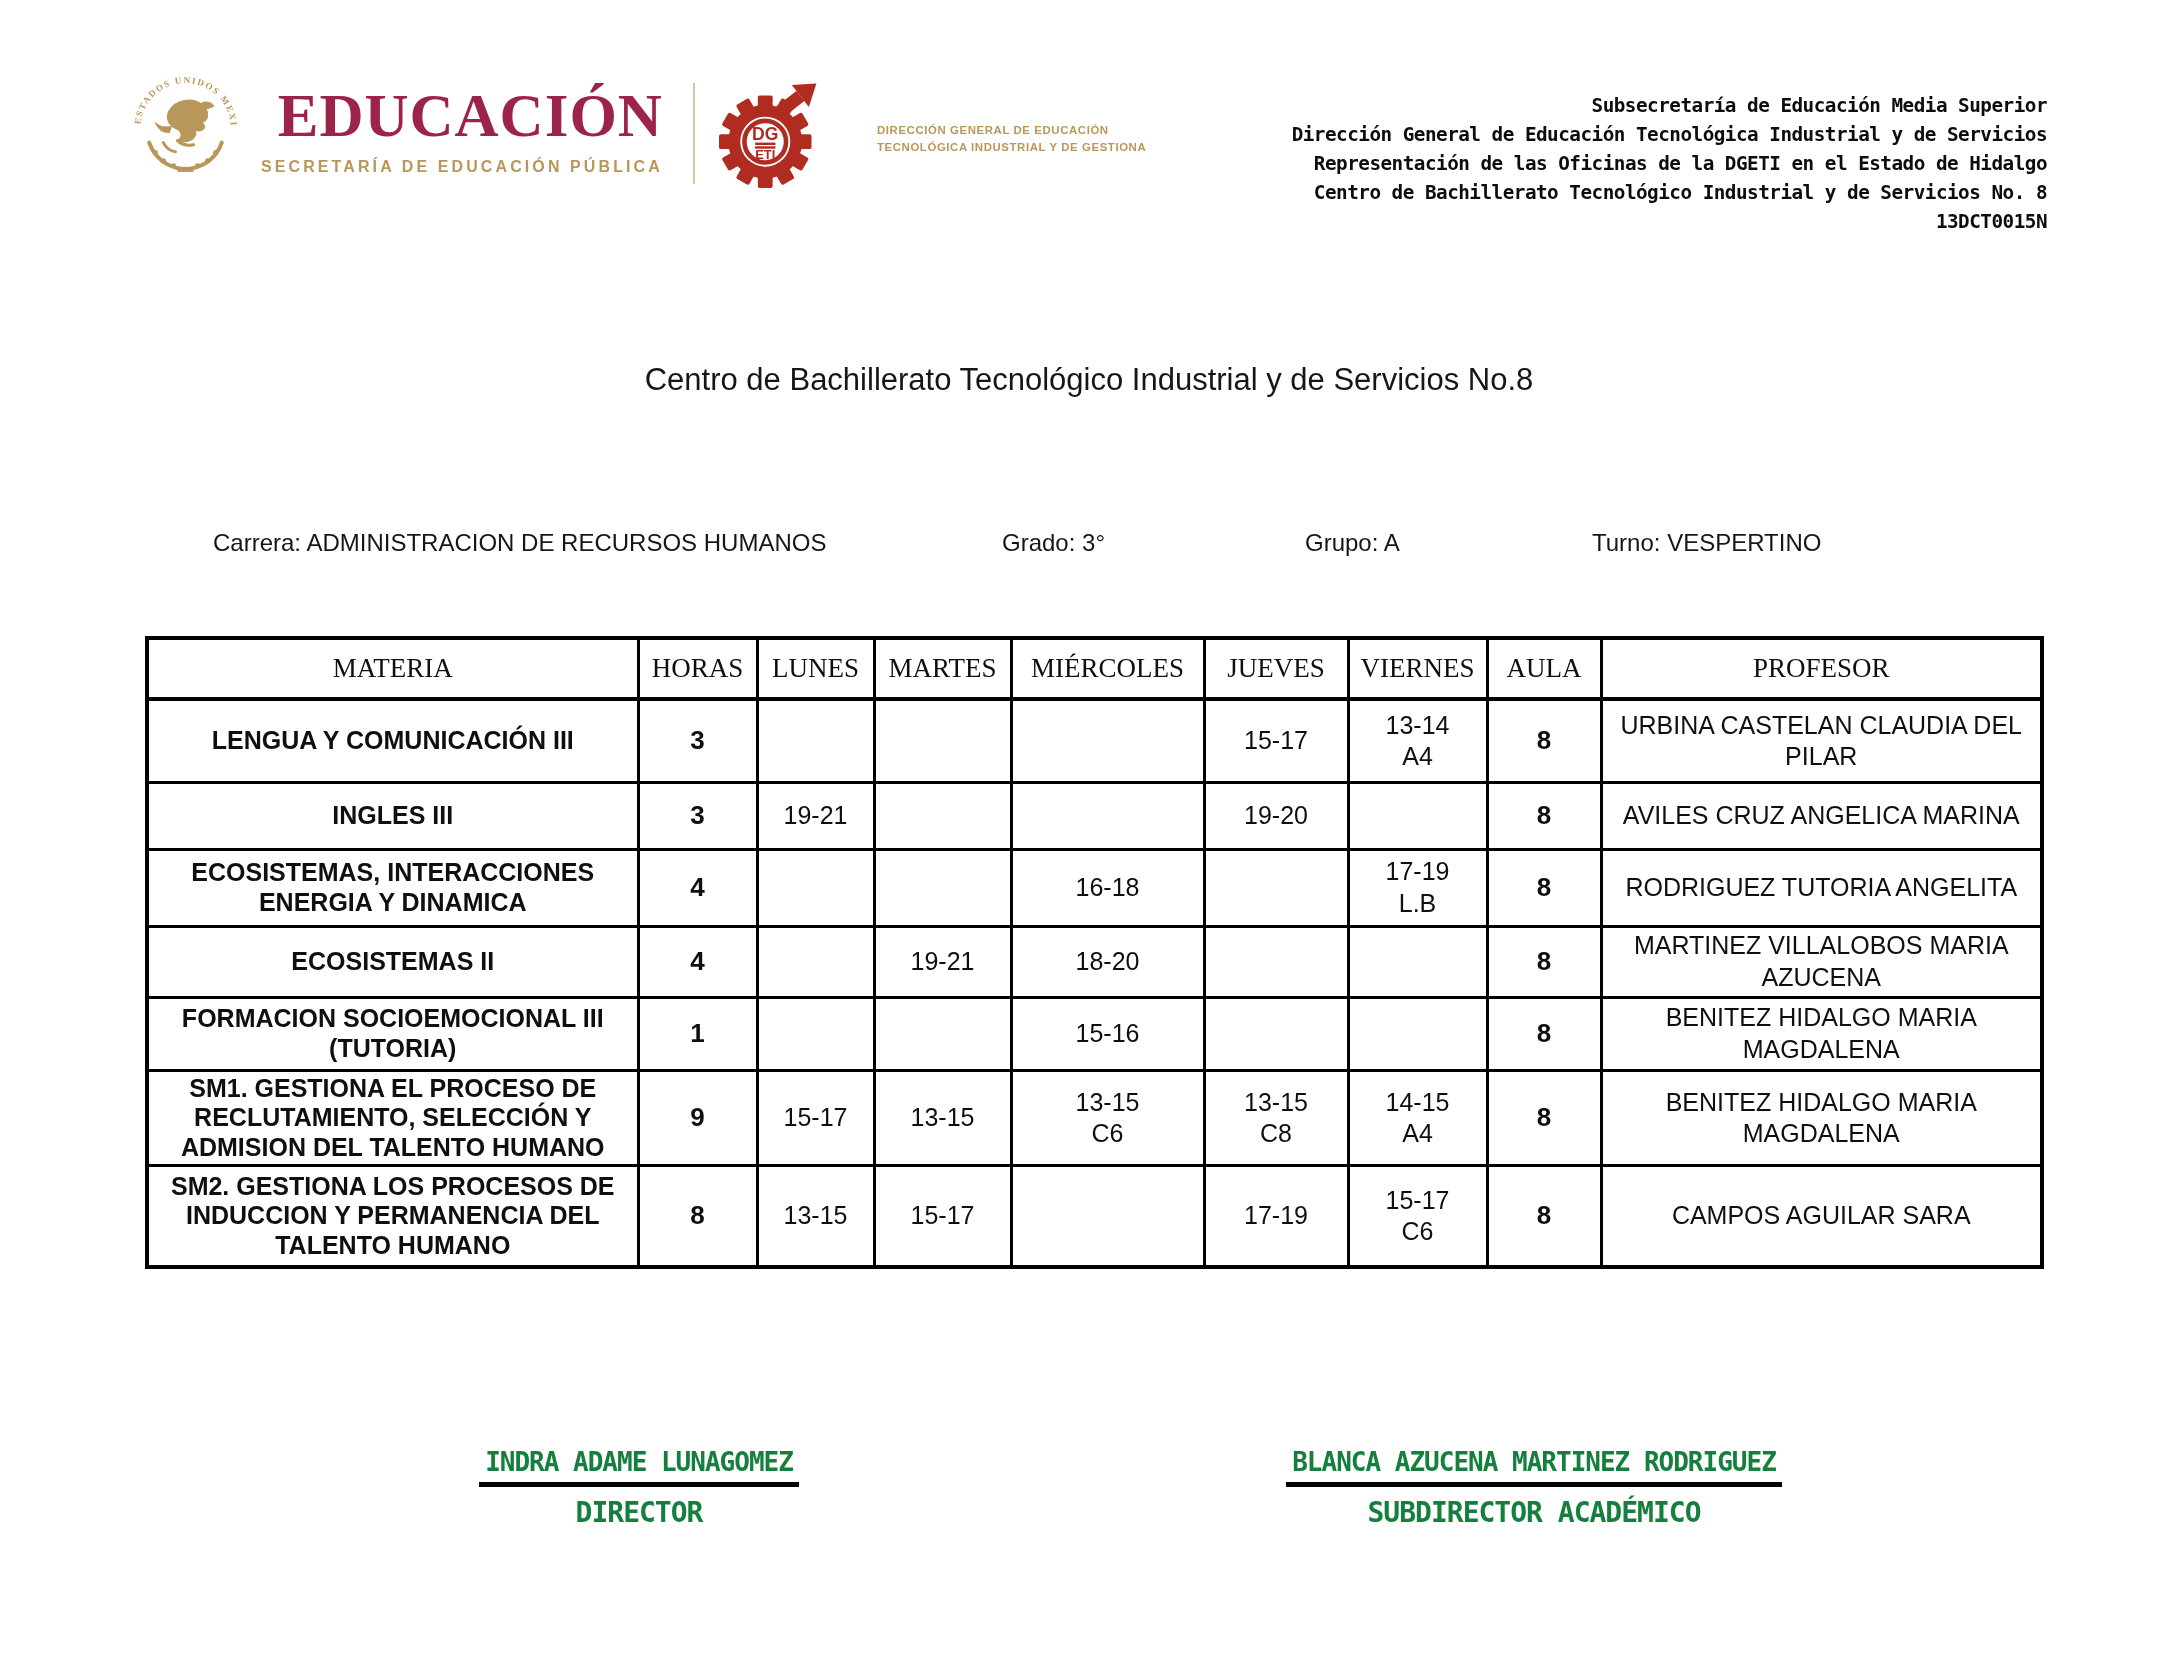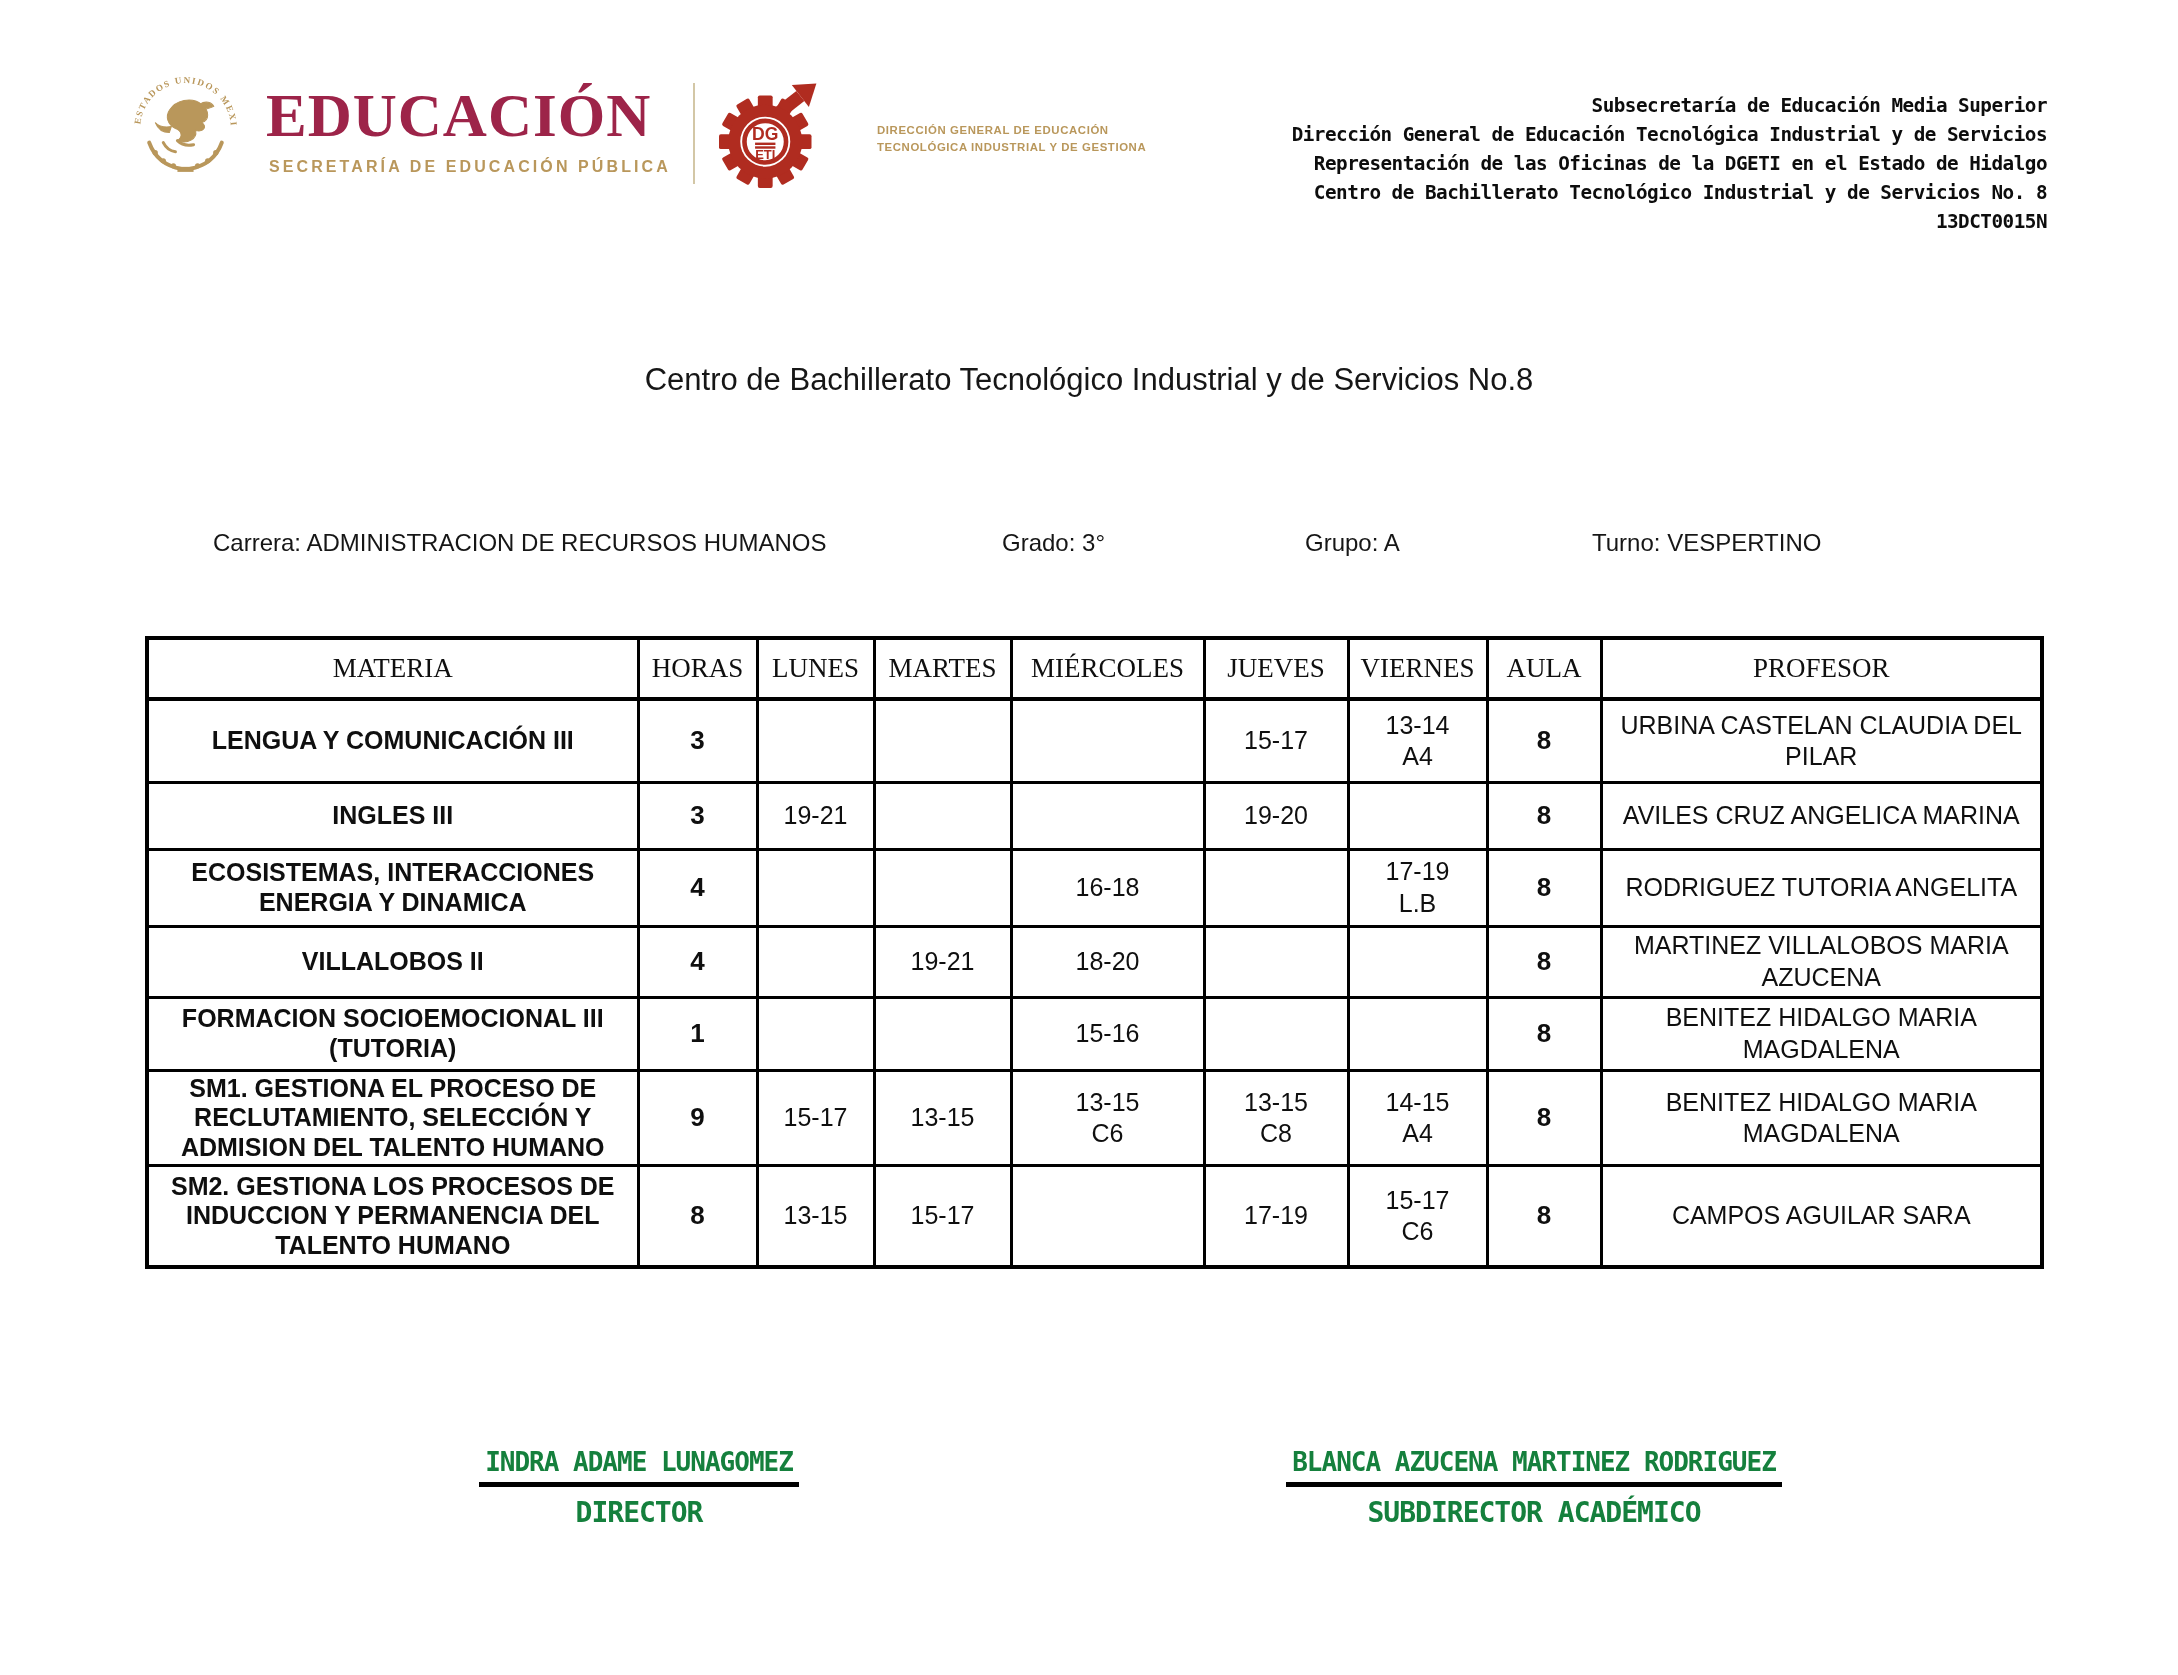--- a/index.html
+++ b/index.html
@@ -6,21 +6,21 @@
   html,body { background:#e8e8e8; }
   .page {
     position:relative; width:2178px; height:1675px;
     background:#ffffff; margin:0 auto; overflow:hidden;
     font-family:"Liberation Sans", sans-serif; color:#161616;
   }
 
   
   .sep-logo { position:absolute; left:125px; top:63px; display:flex; align-items:flex-start; }
   .seal { width:121px; height:123px; }
-  .sep-wordblock { margin-left:20px; }
+  .sep-wordblock { margin-left:12px;text-align:right; }
   .sep-wordmark {
     font-family:"Liberation Serif", serif; font-weight:bold;
     font-size:61px; line-height:1; letter-spacing:1px;
     color:#9D2449; margin-top:22px;
   }
   .sep-tagline {
     font-size:16px; font-weight:bold; letter-spacing:3.1px;
     color:#B9975B; margin-top:12px; margin-left:3px;
   }
   .logo-divider { position:absolute; left:693px; top:83px; width:2px; height:101px; background:#d3c7a6; }
@@ -231,21 +231,21 @@
           <td class="col-lunes"></td>
           <td class="col-martes"></td>
           <td class="col-miercoles">16-18</td>
           <td class="col-jueves"></td>
           <td class="col-viernes">17-19
 L.B</td>
           <td class="col-aula">8</td>
           <td class="col-profesor">RODRIGUEZ TUTORIA ANGELITA</td>
         </tr>
         <tr>
-          <td class="col-materia">VILLALOBOS II</td>
+          <td class="col-materia">ECOSISTEMAS II</td>
           <td class="col-horas">4</td>
           <td class="col-lunes"></td>
           <td class="col-martes">19-21</td>
           <td class="col-miercoles">18-20</td>
           <td class="col-jueves"></td>
           <td class="col-viernes"></td>
           <td class="col-aula">8</td>
           <td class="col-profesor">MARTINEZ VILLALOBOS MARIA AZUCENA</td>
         </tr>
         <tr>

